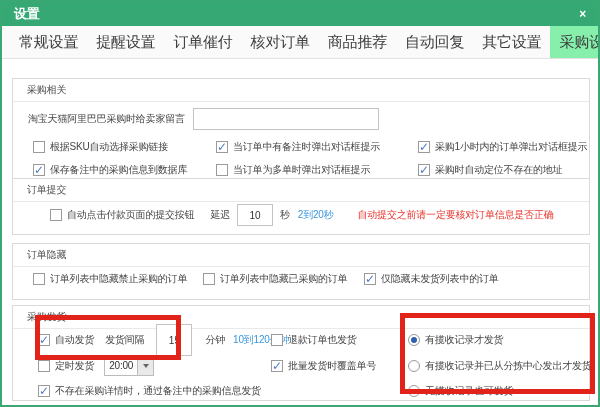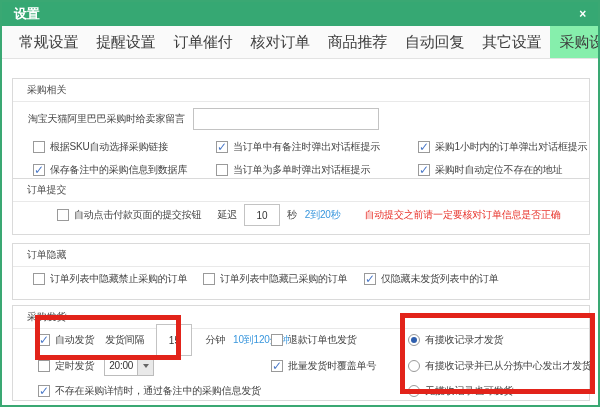--- a/index.html
+++ b/index.html
@@ -94,21 +94,21 @@
       <span class="lbl">当订单为多单时弹出对话框提示</span>
     </div>
     <div class="row" style="left:405px;top:81px;">
       <span class="cb checked"></span>
       <span class="lbl">采购时自动定位不存在的地址</span>
     </div>
   </div>
 
   <div class="box" id="box2">
     <div class="box-h">订单提交</div>
-    <div class="row" style="left:20px;top:26px;padding-left:24px;">
+    <div class="row" style="left:13px;top:26px;padding-left:24px;">
       <span class="cb"></span>
       <span class="lbl">自动点击付款页面的提交按钮</span>
       <span style="margin-left:16px;">延迟</span>
       <input class="txt num" style="margin-left: 7px;" value="10">
       <span style="margin-left:7px;">秒</span>
       <span class="hint" style="margin-left:8px;">2到20秒</span>
       <span class="warn" style="margin-left:24px;">自动提交之前请一定要核对订单信息是否正确</span>
     </div>
   </div>
 

